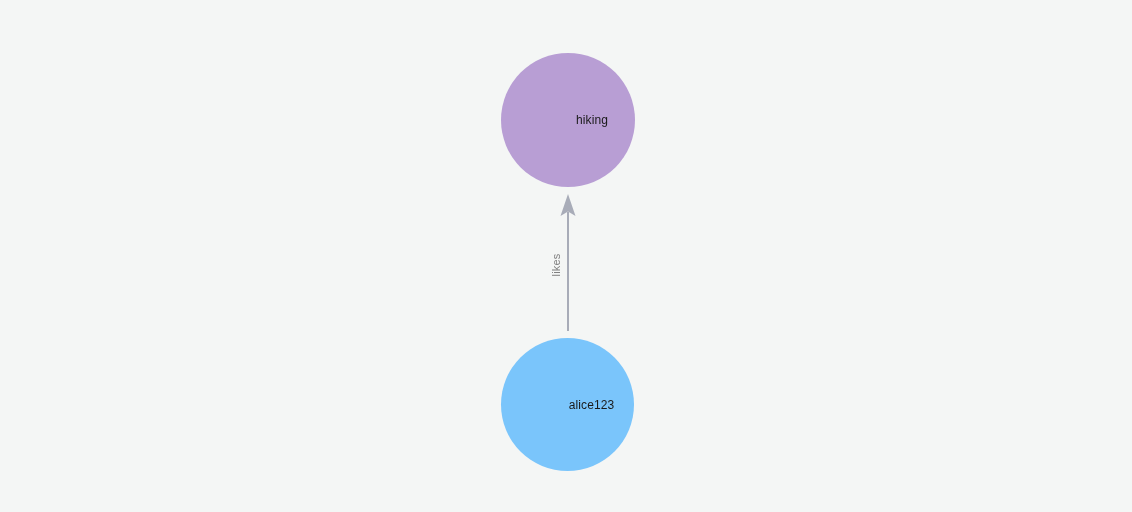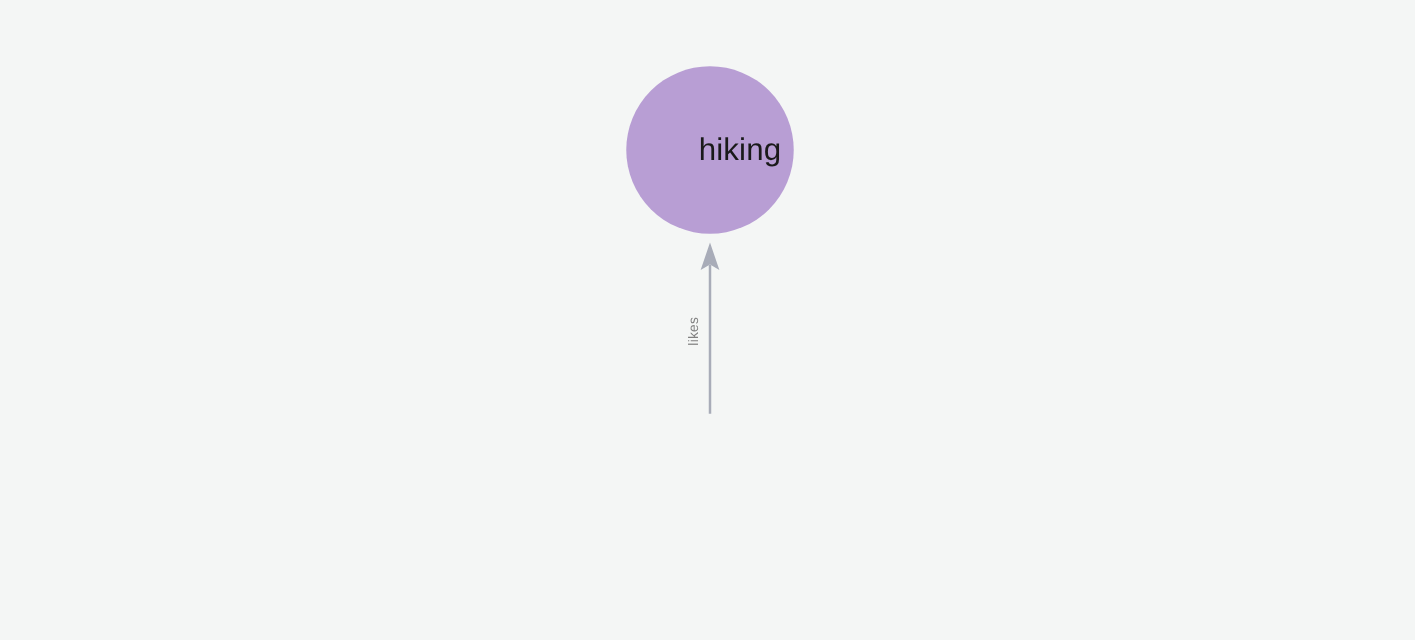--- a/index.html
+++ b/index.html
@@ -29,21 +29,21 @@
   .node {
     position: absolute;
     border-radius: 50%;
     display: flex;
     align-items: center;
     justify-content: center;
     box-sizing: border-box;
   }
   .node-label {
     font-family: "Liberation Sans", sans-serif;
-    font-size: 25px;
+    font-size: 12px;
     line-height: 1;
     color: #1a1a1a;
     white-space: nowrap;
     letter-spacing: 0.1px;
     padding-left: 48px;
   }
   #node-hiking {
     left: 501px;
     top: 53px;
     width: 134px;
@@ -80,16 +80,19 @@
     <g>
       <line x1="568" y1="331" x2="568" y2="212" stroke="#a8acb8" stroke-width="2"></line>
       <polygon points="568,194 575.5,216 568,211.5 560.5,216" fill="#a8acb8"></polygon>
     </g>
   </svg>
 
   <div class="node" id="node-hiking">
     <span class="node-label">hiking</span>
   </div>
 
+  <div class="node" id="node-alice123">
+    <span class="node-label">alice123</span>
+  </div>
 
   <div id="edge-label-likes">likes</div>
 
 </div>
 
 </body></html>

